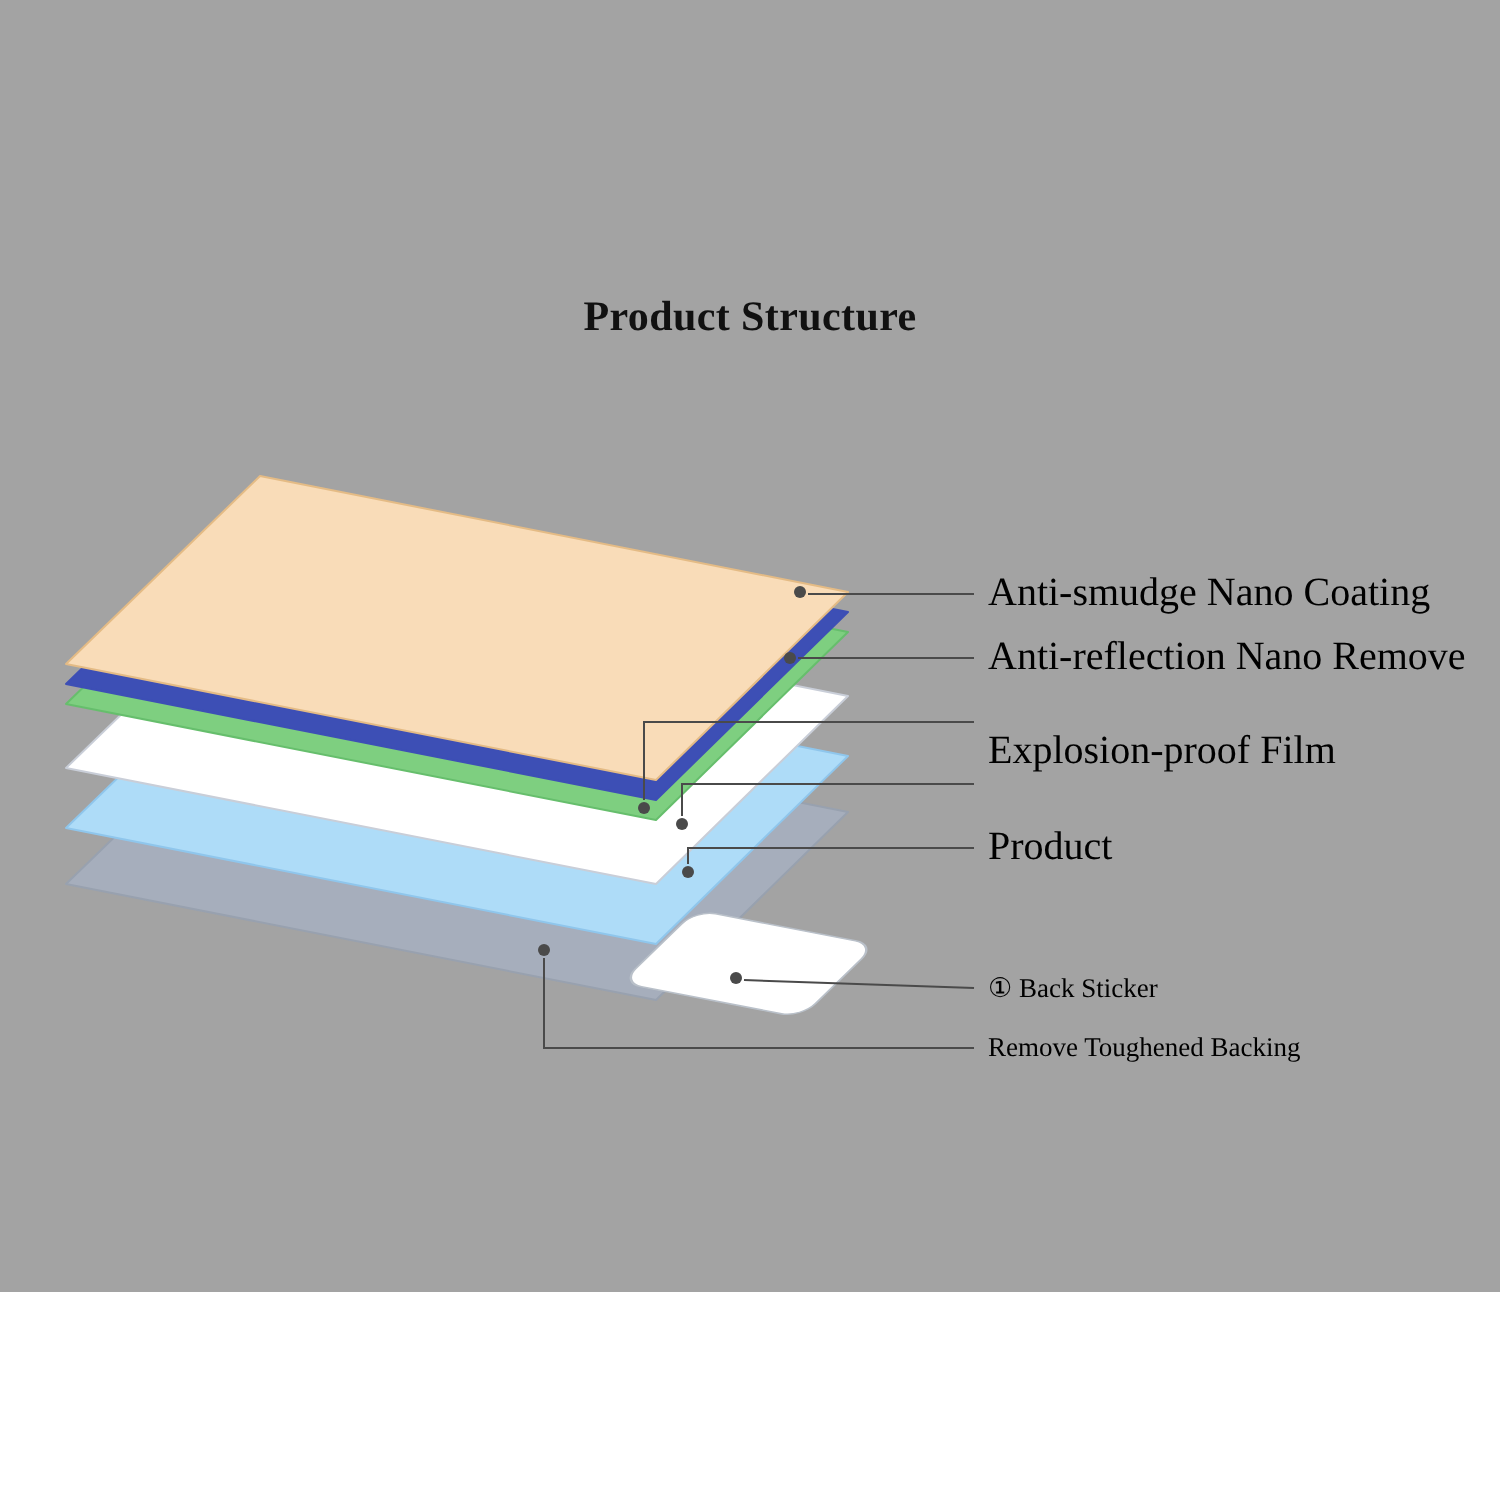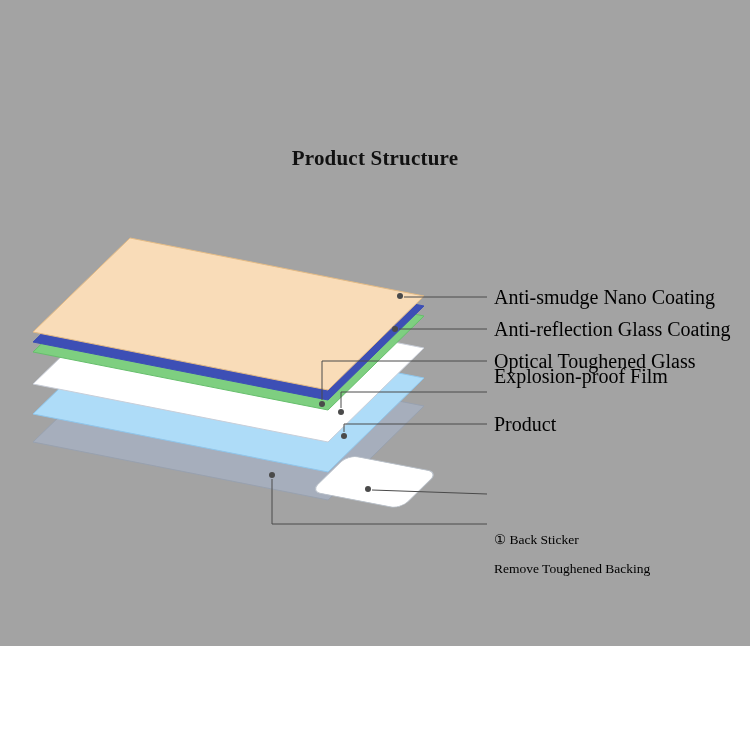--- a/index.html
+++ b/index.html
@@ -31,21 +31,21 @@
   .sticker{stroke:#b9c0c9;stroke-width:1;}
   .leaders{stroke-width:1;}
   .lbl{
     position:absolute;
     left:494px;
     transform:translateY(-50%);
     font-size:20px;
     color:#000000;
     white-space:nowrap;
   }
-  .lbl.small{font-size:13.5px;margin-top:45px;}
+  .lbl.small{font-size:13.5px;}
 </style>
 </head>
 <body>
 
 <div class="stage">
 
   <h1 class="title">Product Structure</h1>
 
   <svg class="scene" width="750" height="750" viewBox="0 0 750 750">
 
@@ -79,23 +79,22 @@
       <circle cx="322" cy="404" r="3"></circle>
       <circle cx="341" cy="412" r="3"></circle>
       <circle cx="344" cy="436" r="3"></circle>
       <circle cx="368" cy="489" r="3"></circle>
       <circle cx="272" cy="475" r="3"></circle>
     </g>
   </svg>
 
   <div class="lbl" style="top:297px">Anti-smudge Nano Coating</div>
 
-  <div class="lbl" style="top:329px">Anti-reflection Glass Coating</div>
+  <div class="lbl" style="top:329px">Anti-reflection Nano Remove</div>
 
-  <div class="lbl" style="top:361px">Optical Toughened Glass</div>
 
   <div class="lbl" style="top:376px">Explosion-proof Film</div>
 
   <div class="lbl" style="top:424px">Product</div>
 
   <div class="lbl small" style="top:494px">① Back Sticker</div>
 
   <div class="lbl small" style="top:524px">Remove Toughened Backing</div>
 
 </div>

